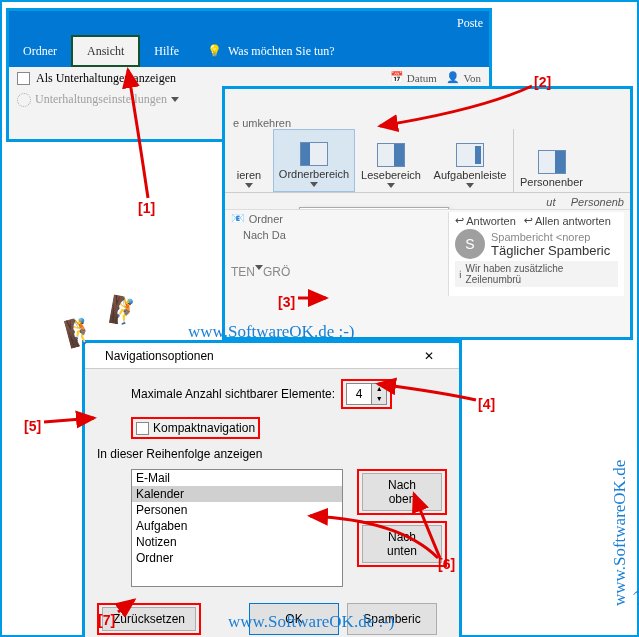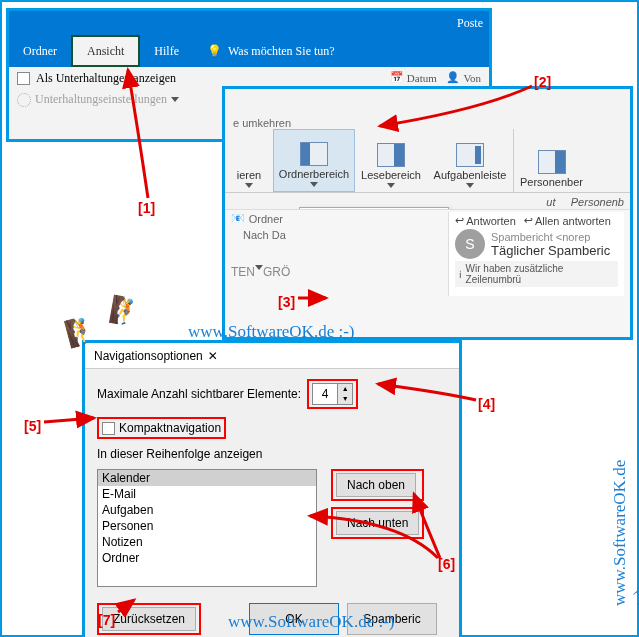--- a/index.html
+++ b/index.html
@@ -39,24 +39,24 @@
   .r2-lists{position:relative; height:90px; background:#f6f6f6; border-top:1px solid #ddd; display:flex; flex-direction:column; font-size:11px; color:#666; padding:2px 6px;}
   .r2-msg{position:absolute;right:6px;top:2px;width:176px;background:#fff;height:84px;border-left:1px solid #ddd;padding:2px 6px;display:flex;flex-direction:column;gap:2px;}
   .avatar{width:30px;height:30px;border-radius:50%;background:#9f9f9f;color:#fff;display:flex;align-items:center;justify-content:center;font-size:14px;}
   .msg-head{display:flex;gap:6px;align-items:center;}
   .reply-row{display:flex;gap:8px;font-size:11px;color:#444;}
   .reply-row span{display:flex;align-items:center;gap:2px;}
   .triangle{width:0;height:0;border-left:4px solid transparent;border-right:4px solid transparent;border-top:5px solid #555;display:inline-block;}
   
   
   .dialog{position:absolute;left:82px;top:340px;width:380px;border:3px solid #0099e5;background:#fff;}
-  .dlg-title{height:26px;border-bottom:1px solid #ccc;display:flex;align-items:center;padding:0 9px;font-size:12px;}
+  .dlg-title{height:26px;border-bottom:1px solid #ccc;display:flex;align-items:center;padding:0 20px;justify-content:space-between;font-size:12px;}
   .dlg-close{width:20px;text-align:center;cursor:pointer;}
   .dlg-body{background:#f0f0f0;padding:10px 12px;display:flex;flex-direction:column;gap:8px;}
-  .dlg-row{display:flex;align-items:center;gap:6px;}
+  .dlg-row{display:flex;align-items:center;gap:6px;margin-left:34px;}
   .spinner{display:inline-flex;border:1px solid #888;background:#fff;}
   .spinner input{width:24px;border:none;text-align:center;font-size:12px;padding:2px;}
   .spinbtns{display:flex;flex-direction:column;border-left:1px solid #888;}
   .spinbtns button{height:10px;width:14px;font-size:7px;line-height:6px;border:none;background:#e5e5e5;cursor:pointer;padding:0;}
   .redbox{border:2px solid #ff0000;padding:2px 3px;}
   .listbox{background:#fff;border:1px solid #888;height:118px;width:220px;overflow:auto;}
   .listbox-item{padding:1px 4px;font-size:12px;cursor:pointer;}
   .listbox-item.sel{background:#d0d0d0;}
   .sidebtns{display:flex;flex-direction:column;gap:6px;}
   .winbtn{background:#e1e1e1;border:1px solid #adadad;padding:4px 10px;font-size:12px;cursor:pointer;min-width:80px;}
@@ -201,24 +201,24 @@
     </div>
     <div class="dlg-row">
       <span class="redbox" style="display:inline-flex;align-items:center;gap:4px;">
         <span class="chk"></span>
         <span>Kompaktnavigation</span>
       </span>
     </div>
     <div>In dieser Reihenfolge anzeigen</div>
     <div class="dlg-row" style="align-items:flex-start;gap:14px;">
       <div class="listbox">
+        <div class="listbox-item">E-Mail</div>
         <div class="listbox-item sel">Kalender</div>
-        <div class="listbox-item">E-Mail</div>
+        <div class="listbox-item">Personen</div>
         <div class="listbox-item">Aufgaben</div>
-        <div class="listbox-item">Personen</div>
         <div class="listbox-item">Notizen</div>
         <div class="listbox-item">Ordner</div>
       </div>
       <div class="sidebtns">
         <span class="redbox"><button class="winbtn">Nach oben</button></span>
         <span class="redbox"><button class="winbtn">Nach unten</button></span>
       </div>
     </div>
     <div class="dlg-ftr">
       <span class="redbox"><button class="winbtn">Zurücksetzen</button></span>

